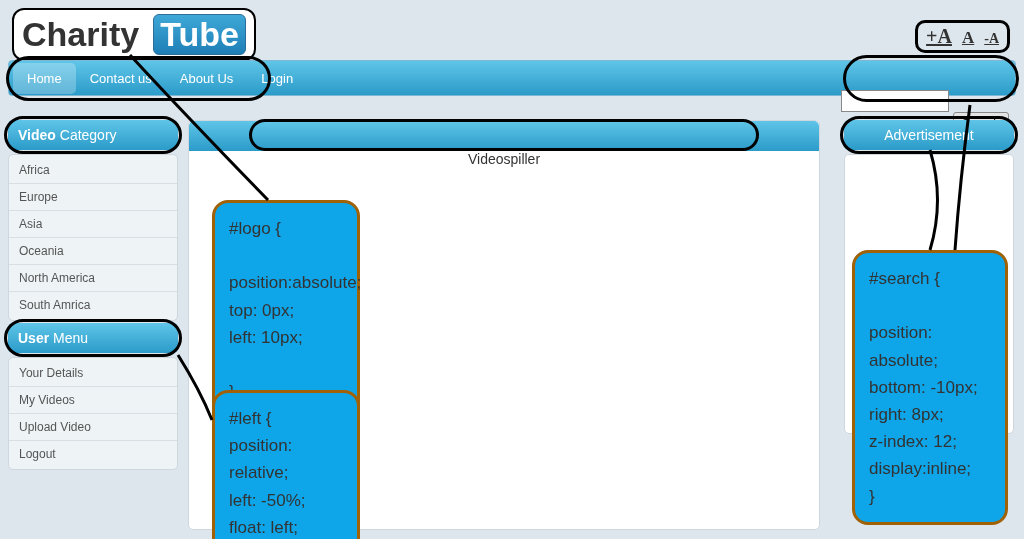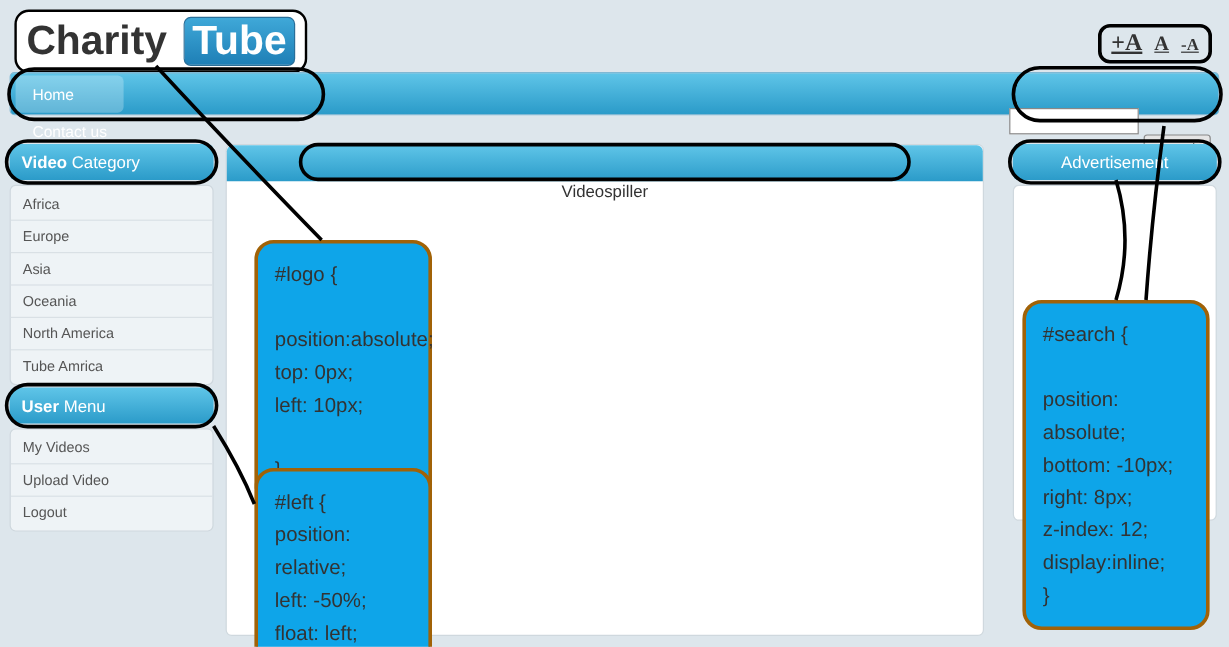--- a/index.html
+++ b/index.html
@@ -60,21 +60,20 @@
     background: linear-gradient(#5fc5e8,#2b9bc9);
     border: 1px solid #7fb8d4;
     border-radius: 4px;
   }
   .topnav {
     position: absolute;
     left: 4px;
     top: 2px;
     display: flex;
     gap: 0;
-    flex-direction: column;
   }
   .topnav a {
     color: #fff;
     font-size: 13px;
     padding: 8px 14px;
     text-decoration: none;
     border-radius: 5px;
   }
   .topnav a.active { background: rgba(255,255,255,0.25); }
   .nav-outline {
@@ -241,20 +240,21 @@
 <div class="font-size-controls">
   <span class="fs-big">+A</span>
   <span class="fs-mid">A</span>
   <span class="fs-small">-A</span>
 </div>
 
 <div class="topnav-wrap">
   <div class="topnav">
     <a href="#" class="active">Home</a>
     <a href="#">Contact us</a>
+    <a href="#">About Us</a>
     <a href="#">Login</a>
   </div>
   <div class="nav-outline"></div>
   <div class="search-box">
     <input type="text" placeholder="" style="">
     <button>Search</button>
   </div>
   <div class="search-outline"></div>
 </div>
 
@@ -262,28 +262,29 @@
   <div class="panel-head outline">
     <b>Video</b><span> Category</span>
     <div class="panel-head-outline"></div>
   </div>
   <div class="panel-body">
     <a href="#">Africa</a>
     <a href="#">Europe</a>
     <a href="#">Asia</a>
     <a href="#">Oceania</a>
     <a href="#">North America</a>
-    <a href="#">Tube Amrica</a>
+    <a href="#">South Amrica</a>
   </div>
 
   <div class="panel-head outline">
     <b>User</b><span> Menu</span>
     <div class="panel-head-outline"></div>
   </div>
   <div class="panel-body">
+    <a href="#">Your Details</a>
     <a href="#">My Videos</a>
     <a href="#">Upload Video</a>
     <a href="#">Logout</a>
   </div>
 </div>
 
 <div class="main">
   <div class="main-head">
     <div class="main-head-outline"></div>
   </div>

